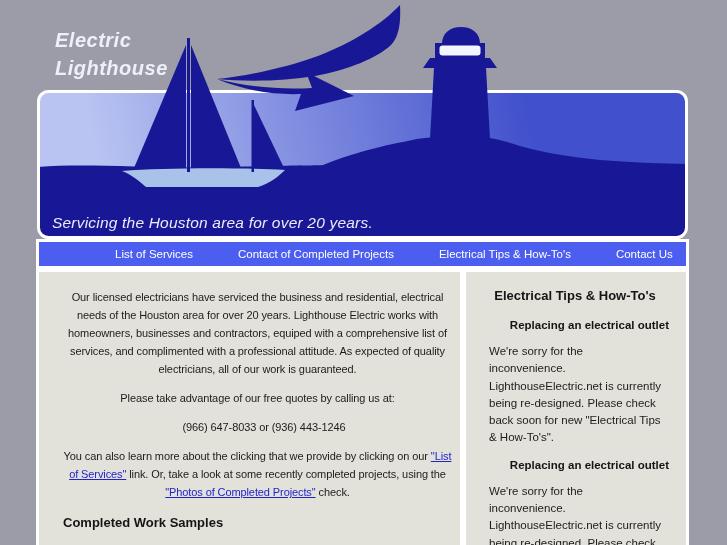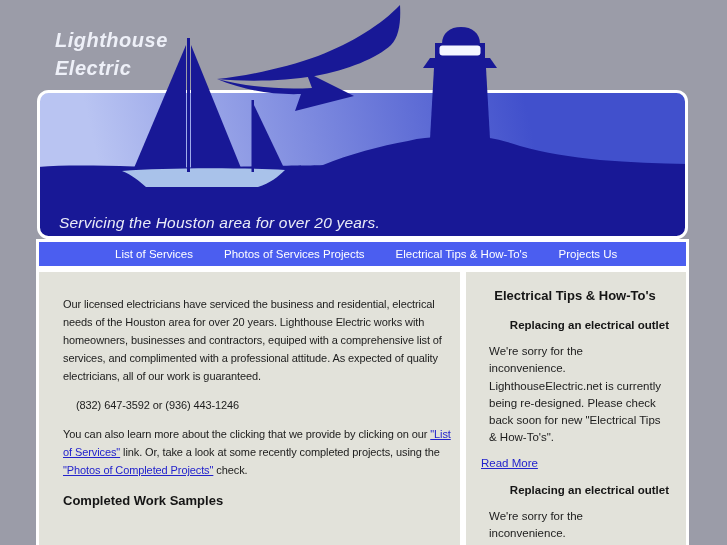--- a/index.html
+++ b/index.html
@@ -5,58 +5,58 @@
   html,body{margin:0;padding:0;}
   body{width:727px;height:545px;overflow:hidden;background:#9b9ca8;
        font-family:"Liberation Sans", sans-serif;}
   .page{position:relative;width:727px;height:545px;overflow:hidden;}
 
   
   .logo{position:absolute;left:55px;top:26px;color:#eef0f8;
         font-size:20px;font-weight:bold;font-style:italic;line-height:28px;
         letter-spacing:.5px;z-index:3;}
   .header-svg{position:absolute;left:0;top:0;z-index:2;}
-  .tagline{position:absolute;left:59px;top:214px;color:#e9ebf7;
+  .tagline{position:absolute;left:52px;top:214px;color:#e9ebf7;
            font-size:15.5px;font-style:italic;z-index:4;letter-spacing:.2px;}
 
   
   .nav{position:absolute;left:36px;top:239px;width:653px;height:30px;
        background:#ffffff;box-sizing:border-box;padding:3px;z-index:5;}
   .nav-inner{background:#4b5ef0;height:24px;display:flex;align-items:center;
-             padding-left:76px;gap:31px;}
+             padding-left:76px;gap:45px;}
   .nav-inner a{color:#ffffff;font-size:11.5px;text-decoration:none;white-space:nowrap;}
 
   
   .content{position:absolute;left:36px;top:269px;width:653px;height:300px;
            background:#ffffff;box-sizing:border-box;padding:3px;
            display:flex;gap:6px;z-index:5;}
   .panel{background:#e2e2da;}
   .panel-left{flex:1;padding:16px 8px 0 24px;}
   .panel-right{width:220px;box-sizing:border-box;padding:16px 17px 0 15px;}
 
   .h-about{font-size:13px;font-weight:bold;color:#151515;margin:0 0 14px 0;}
   .h-tips{font-size:13px;font-weight:bold;color:#151515;margin:0 0 16px 0;text-align:center;}
-  .panel-left p{font-size:11px;line-height:18px;color:#1c1c1c;margin:7px 0 11px 0;
-                max-width:392px;letter-spacing:-0.1px;}
+  .panel-left p{font-size:11px;line-height:18px;color:#1c1c1c;margin:0 0 11px 0;
+                max-width:392px;letter-spacing:-0.1px;text-align:center;}
   .phone-line{padding-left:13px;}
   .panel-left a, .panel-right a{color:#2323cc;text-decoration:underline;}
   .tip-title{font-size:11.5px;font-weight:bold;color:#151515;margin:0 0 12px 0;text-align:right;}
   .tip-title.second{margin-top:12px;}
   .panel-right p{font-size:11.5px;line-height:17.3px;color:#1c1c1c;margin:8px;}
   .read-more{font-size:11.5px;line-height:17.3px;}
   .h-completed{font-size:13px;font-weight:bold;color:#151515;margin:14px 0 0 0;}
 </style>
 </head>
 <body>
 
 <div class="page">
 
   <div class="logo">
+    <div>Electric</div>
     <div>Lighthouse</div>
-    <div>Electric</div>
   </div>
 
   <svg class="header-svg" width="727" height="242" viewBox="0 0 727 242">
     <defs>
       <linearGradient id="sky" gradientUnits="userSpaceOnUse" x1="100" y1="172" x2="520" y2="78">
         <stop offset="0" stop-color="#b9c4f2"></stop>
         <stop offset="1" stop-color="#4150cc"></stop>
       </linearGradient>
       <clipPath id="bannerClip">
         <rect x="38.5" y="91.5" width="648" height="146" rx="10"></rect>
@@ -117,44 +117,42 @@
                L 295,111 L 354,96 L 306,72 L 312,88
                C 282,90 247,87 217,79 Z"></path>
     </g>
   </svg>
 
   <div class="tagline">Servicing the Houston area for over 20 years.</div>
 
   <div class="nav">
     <div class="nav-inner">
       <a href="#">List of Services</a>
-      <a href="#">Photos of Services Projects</a>
+      <a href="#">Contact of Completed Projects</a>
       <a href="#">Electrical Tips &amp; How-To's</a>
-      <a href="#">Projects Us</a>
+      <a href="#">Contact Us</a>
     </div>
   </div>
 
   <div class="content">
 
     <div class="panel panel-left">
       <p>Our licensed electricians have serviced the business and residential, electrical needs of the Houston area for over 20 years. Lighthouse Electric works with homeowners, businesses and contractors, equiped with a comprehensive list of services, and complimented with a professional attitude. As expected of quality electricians, all of our work is guaranteed.</p>
-      <p class="phone-line">(832) 647-3592 or (936) 443-1246</p>
+      <p>Please take advantage of our free quotes by calling us at:</p>
+      <p class="phone-line">(966) 647-8033 or (936) 443-1246</p>
       <p>
         <span>You can also learn more about the clicking that we provide by clicking on our </span><a href="#">"List of Services"</a><span> link. Or, take a look at some recently completed projects, using the </span><a href="#">"Photos of Completed Projects"</a><span> check.</span>
       </p>
       <h2 class="h-completed">Completed Work Samples</h2>
     </div>
 
     <div class="panel panel-right">
       <h2 class="h-tips">Electrical Tips &amp; How-To's</h2>
 
       <h3 class="tip-title">Replacing an electrical outlet</h3>
       <p>We're sorry for the inconvenience. LighthouseElectric.net is currently being re-designed. Please check back soon for new "Electrical Tips &amp; How-To's".</p>
-      <div class="read-more">
-        <a href="#">Read More</a>
-      </div>
 
       <h3 class="tip-title second">Replacing an electrical outlet</h3>
       <p>We're sorry for the inconvenience. LighthouseElectric.net is currently being re-designed. Please check back soon for new "Electrical Tips &amp; How-To's".</p>
     </div>
   </div>
 
 </div>
 
 </body></html>

